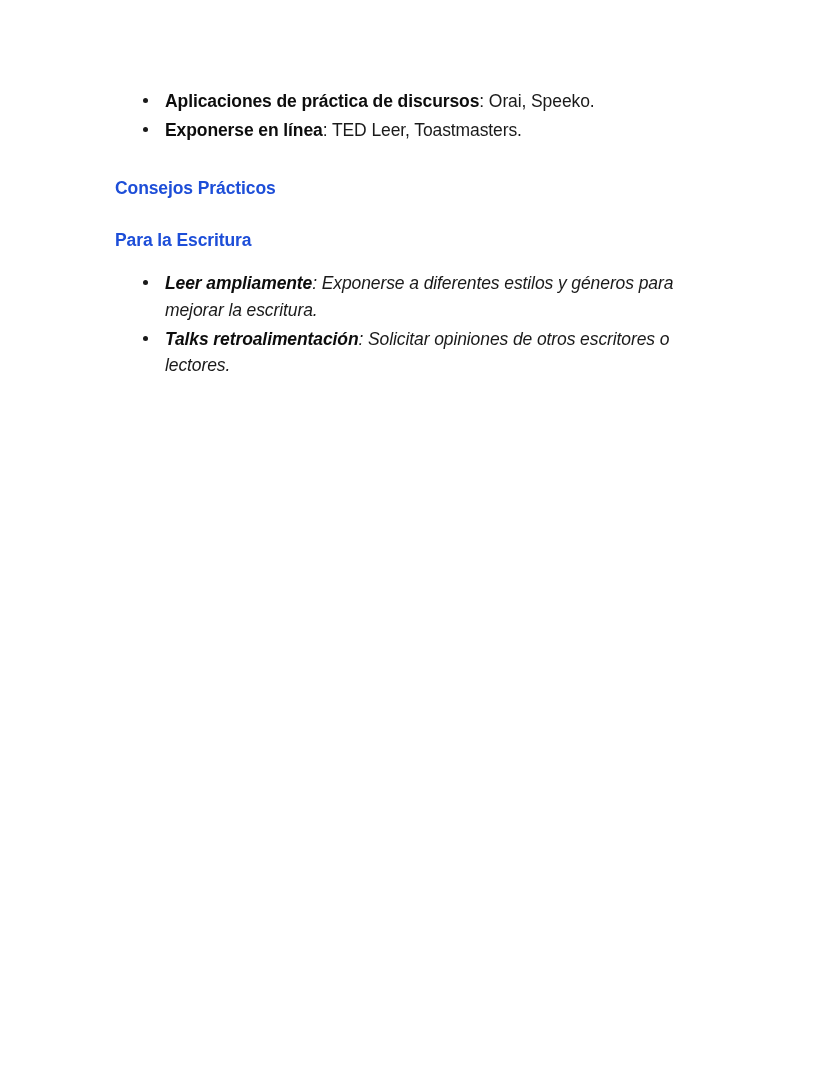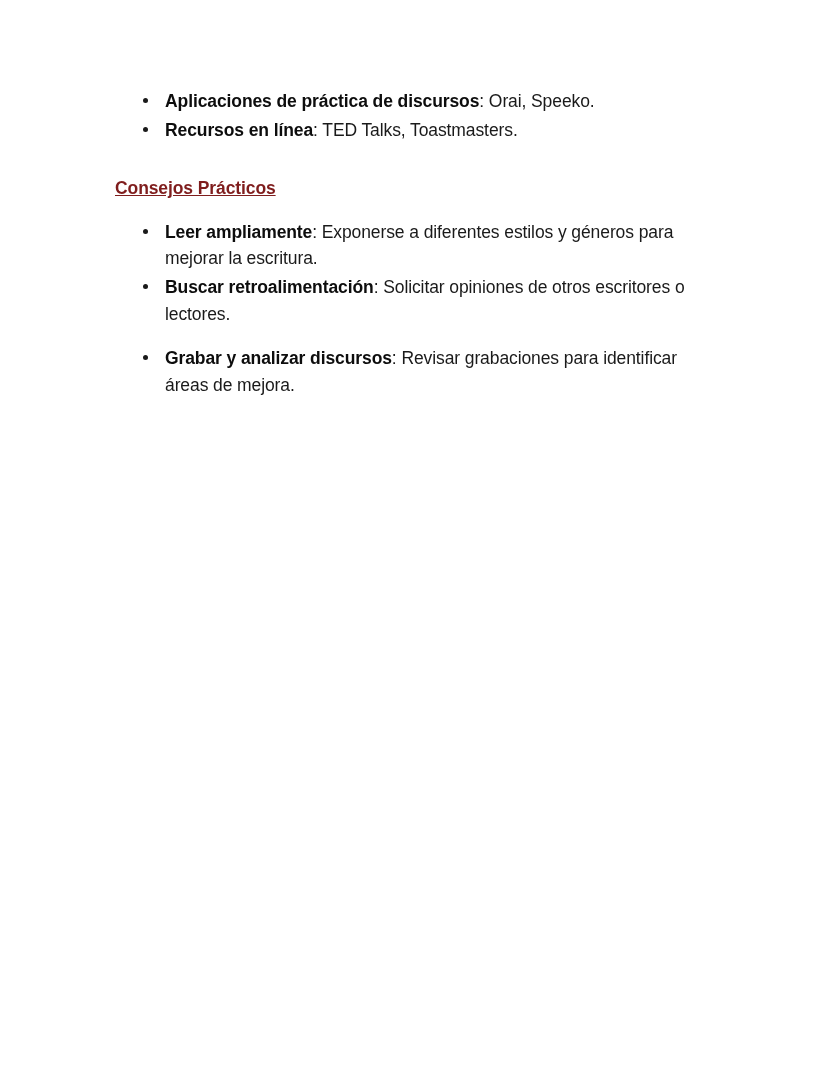--- a/index.html
+++ b/index.html
@@ -23,42 +23,42 @@
     padding: 88px 118px 0 115px;
   }
   .doc-body {
     width: 600px;
   }
   .heading {
     font-size: 17.5px;
     font-weight: bold;
     line-height: 1.35;
     margin: 0;
-    color: #7f1d1d;
+    color: #1d4ed8;
     letter-spacing: -0.1px;
-    text-decoration: underline;
   }
   .heading.level1 {
     margin-top: 34px;
     margin-bottom: 0;
   }
   .heading.level2 {
     margin-top: 28px;
     margin-bottom: 0;
   }
   ul.bullets {
     list-style: none;
     margin: 0;
     padding: 0;
   }
   ul.bullets.first-block {
     margin-top: 0;
   }
   ul.bullets.after-heading {
     margin-top: 18px;
+    font-style: italic;
   }
   ul.bullets li {
     position: relative;
     padding-left: 50px;
     font-size: 17.5px;
     line-height: 1.52;
     color: #1a1a1a;
     margin-bottom: 2px;
     letter-spacing: -0.1px;
   }
@@ -85,40 +85,37 @@
 <div class="page">
   <div class="doc-body">
 
     <ul class="bullets first-block">
       <li>
         <span class="dot"></span>
         <b>Aplicaciones de práctica de discursos</b><span class="li-text">: Orai, Speeko.</span>
       </li>
       <li>
         <span class="dot"></span>
-        <b>Recursos en línea</b><span class="li-text">: TED Talks, Toastmasters.</span>
+        <b>Exponerse en línea</b><span class="li-text">: TED Leer, Toastmasters.</span>
       </li>
     </ul>
 
     <p class="heading level1">Consejos Prácticos</p>
 
+    <p class="heading level2">Para la Escritura</p>
 
     <ul class="bullets after-heading">
       <li>
         <span class="dot"></span>
         <b>Leer ampliamente</b><span class="li-text">: Exponerse a diferentes estilos y géneros para mejorar la escritura.</span>
       </li>
       <li>
         <span class="dot"></span>
-        <b>Buscar retroalimentación</b><span class="li-text">: Solicitar opiniones de otros escritores o lectores.</span>
+        <b>Talks retroalimentación</b><span class="li-text">: Solicitar opiniones de otros escritores o lectores.</span>
       </li>
     </ul>
 
 
     <ul class="bullets after-heading">
-      <li>
-        <span class="dot"></span>
-        <b>Grabar y analizar discursos</b><span class="li-text">: Revisar grabaciones para identificar áreas de mejora.</span>
-      </li>
     </ul>
 
   </div>
 </div>
 
 </body></html>

